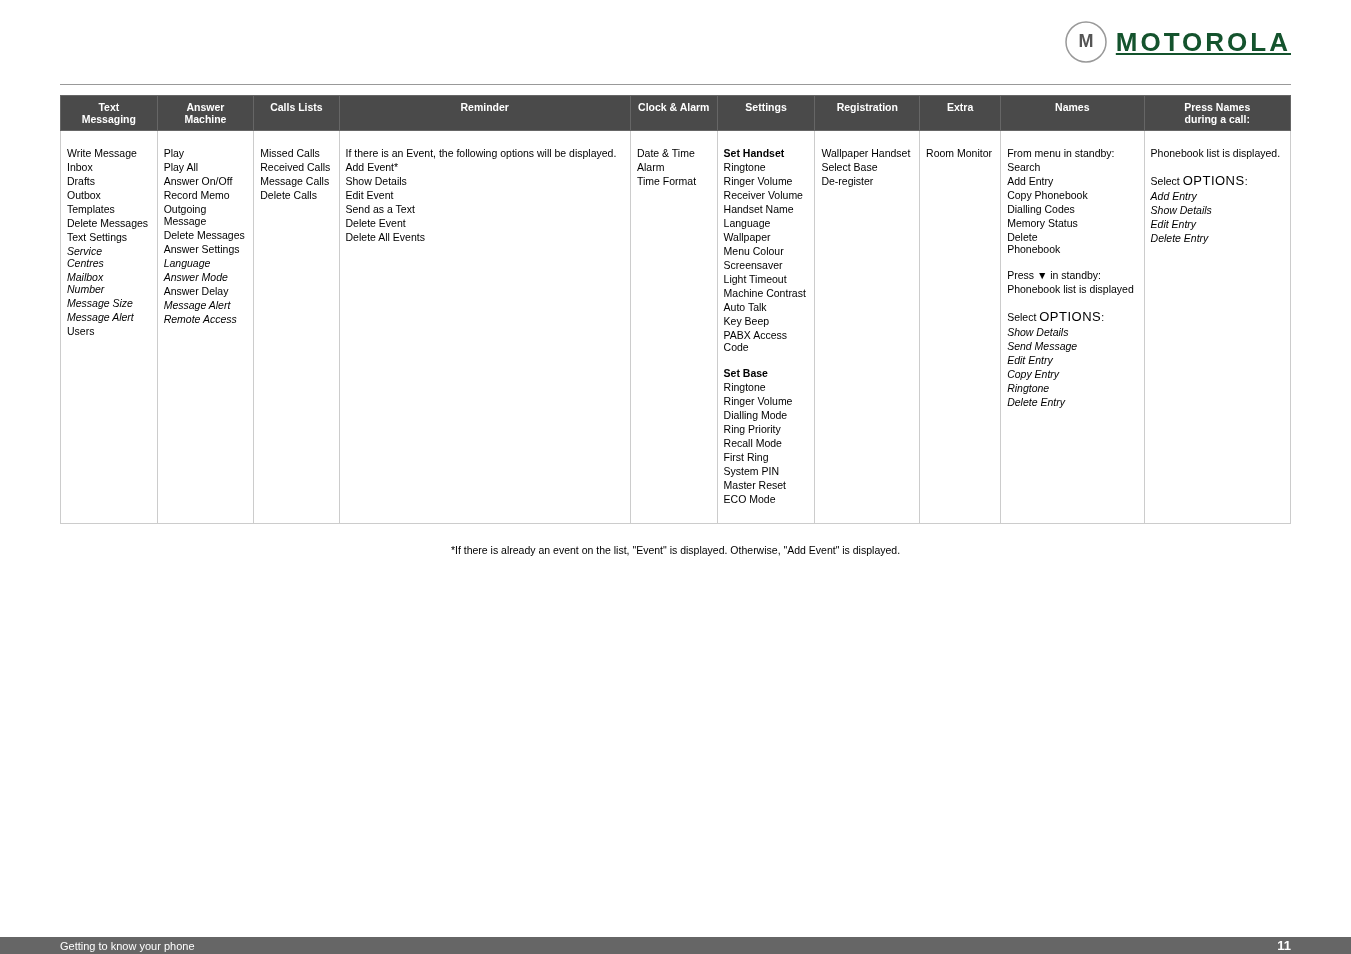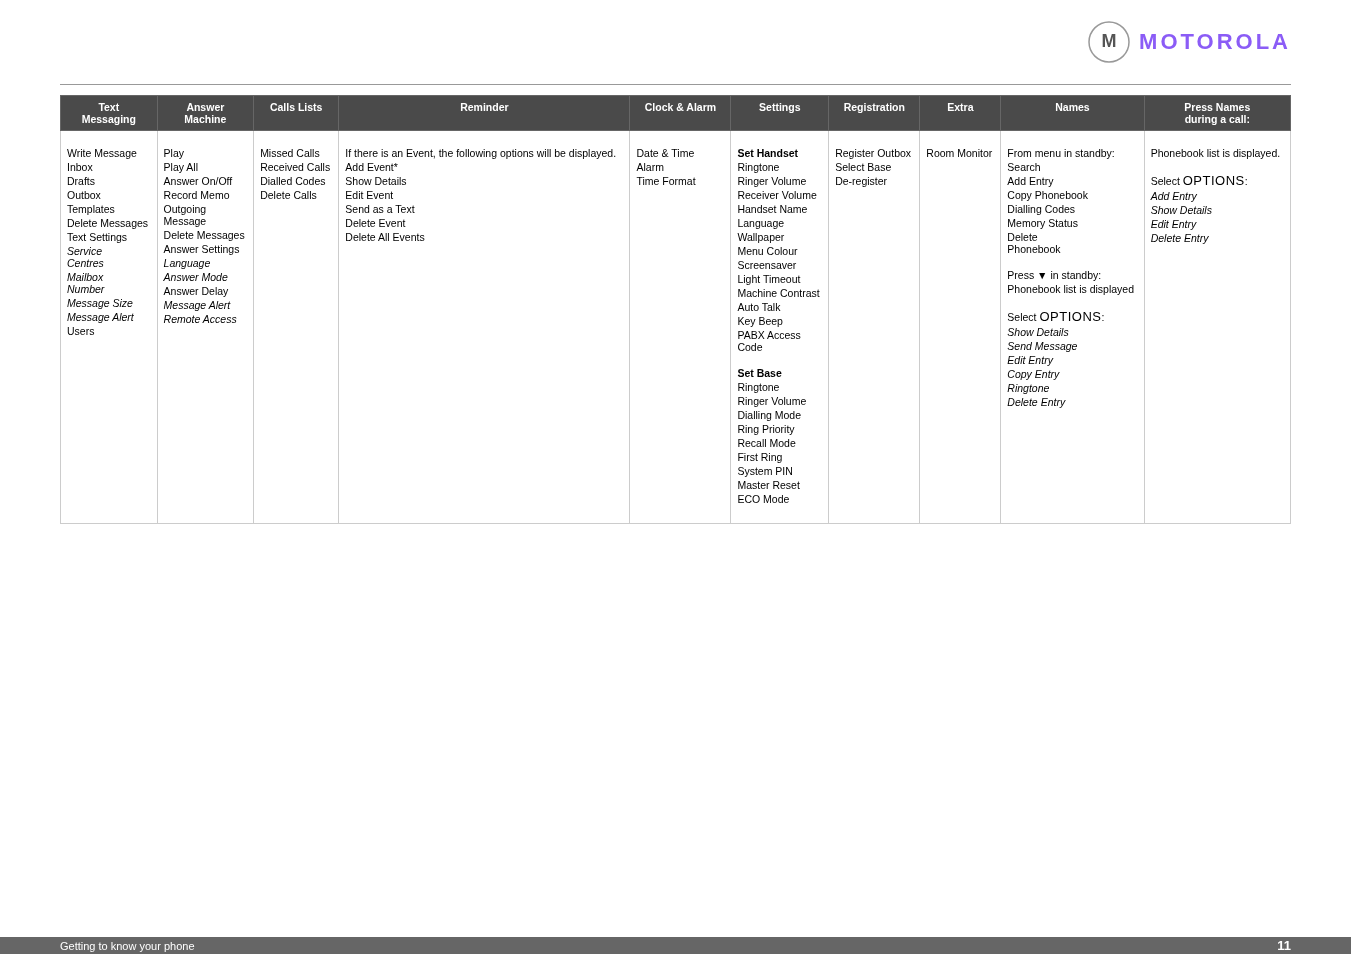--- a/index.html
+++ b/index.html
@@ -32,24 +32,25 @@
       align-items: center;
       gap: 8px;
     }
 
     .motorola-circle {
       width: 44px;
       height: 44px;
     }
 
     .motorola-text {
-      font-size: 22px;
+      font-size: 26px;
       font-weight: bold;
       letter-spacing: 3px;
-      color: #8b5cf6;
+      color: #14532d;
+      text-decoration: underline;
     }
 
     
     .content {
       padding: 10px 60px 20px 60px;
     }
 
     
     .divider {
       border: none;
@@ -66,21 +67,21 @@
     
     .menu-table {
       width: 100%;
       border-collapse: collapse;
       margin-bottom: 20px;
     }
 
     .menu-table th {
       background: #4a4a4a;
       color: #fff;
-      padding: 5px 13px;
+      padding: 5px 6px;
       font-size: 10.5px;
       font-weight: bold;
       vertical-align: top;
       border: 1px solid #666;
     }
 
     .menu-table td {
       vertical-align: top;
       padding: 16px 6px;
       font-size: 10.5px;
@@ -202,21 +203,21 @@
             <span class="item-italic">Language</span>
             <span class="item-italic">Answer Mode</span>
             <span class="item">Answer Delay</span>
             <span class="item-italic">Message Alert</span>
             <span class="item-italic">Remote Access</span>
           </td>
 
           <td>
             <span class="item">Missed Calls</span>
             <span class="item">Received Calls</span>
-            <span class="item">Dialled Codes</span>
+            <span class="item">Message Calls</span>
             <span class="item">Delete Calls</span>
           </td>
 
           <td>
             <span class="item">If there is an Event, the following options will be displayed.</span>
             <span class="item">Add Event*</span>
             <span class="item">Show Details</span>
             <span class="item">Edit Event</span>
             <span class="item">Send as a Text</span>
             <span class="item">Delete Event</span>
@@ -251,21 +252,21 @@
             <span class="item">Dialling Mode</span>
             <span class="item">Ring Priority</span>
             <span class="item">Recall Mode</span>
             <span class="item">First Ring</span>
             <span class="item">System PIN</span>
             <span class="item">Master Reset</span>
             <span class="item">ECO Mode</span>
           </td>
 
           <td>
-            <span class="item">Register Outbox</span>
+            <span class="item">Wallpaper Handset</span>
             <span class="item">Select Base</span>
             <span class="item">De-register</span>
           </td>
 
           <td>
             <span class="item">Room Monitor</span>
           </td>
 
           <td>
             <span class="item">From menu in standby:</span>
@@ -294,20 +295,21 @@
             <span class="item">Select <span class="options-text">OPTIONS</span>:</span>
             <span class="item-italic">Add Entry</span>
             <span class="item-italic">Show Details</span>
             <span class="item-italic">Edit Entry</span>
             <span class="item-italic">Delete Entry</span>
           </td>
         </tr>
       </tbody>
     </table>
 
+    <div class="footnote">*If there is already an event on the list, "Event" is displayed. Otherwise, "Add Event" is displayed.</div>
   </div>
 
   <div class="footer">
     <span>Getting to know your phone</span>
     <span class="footer-page">11</span>
   </div>
 
 </div>
 
 </body></html>

